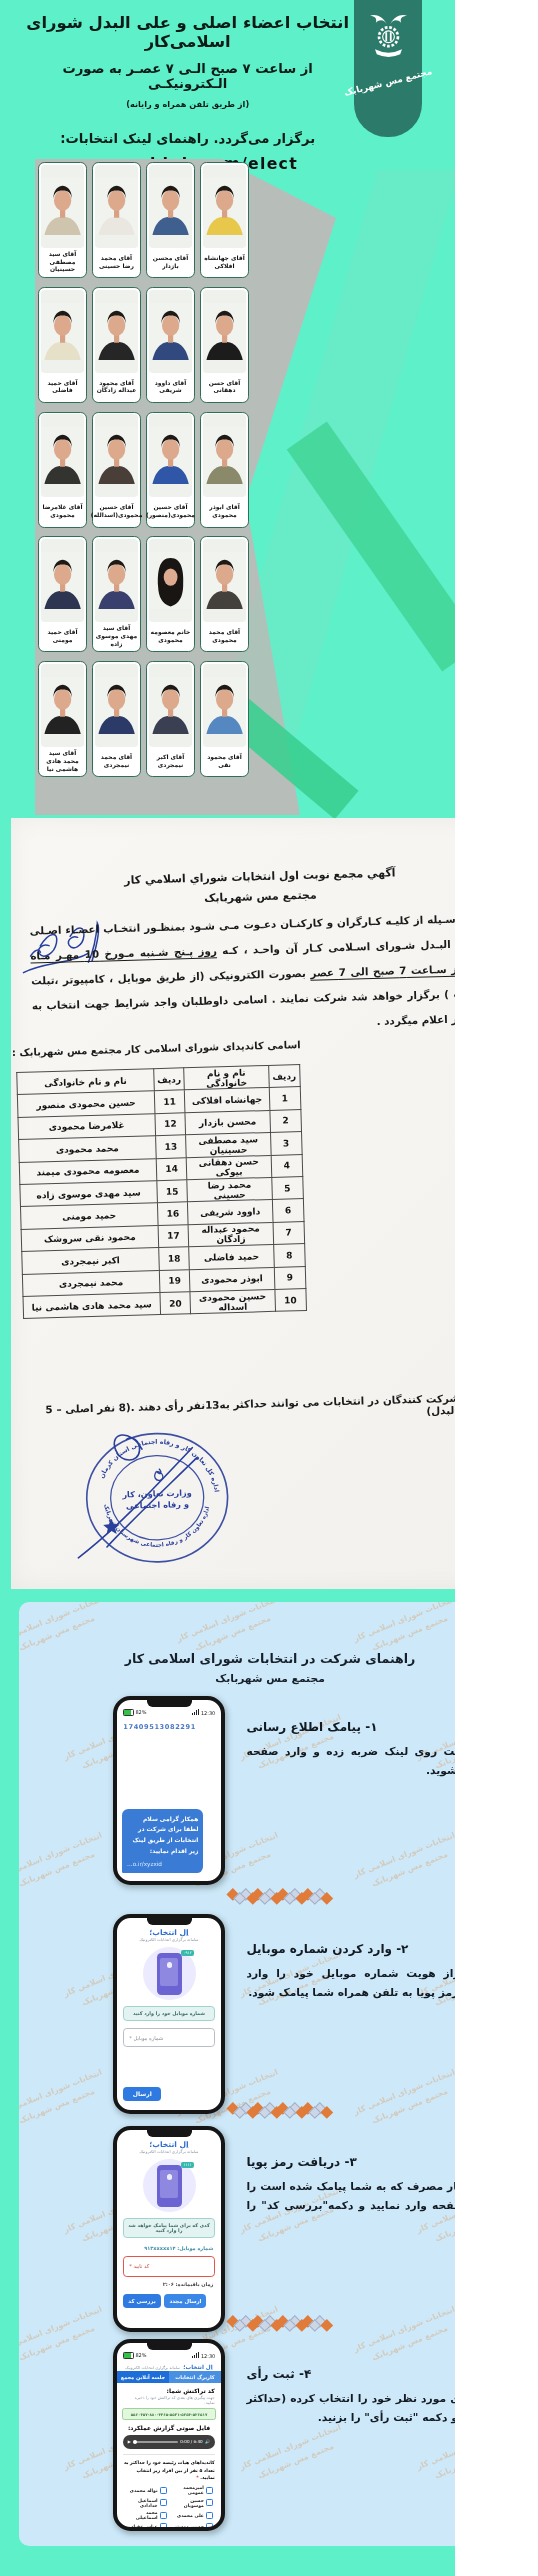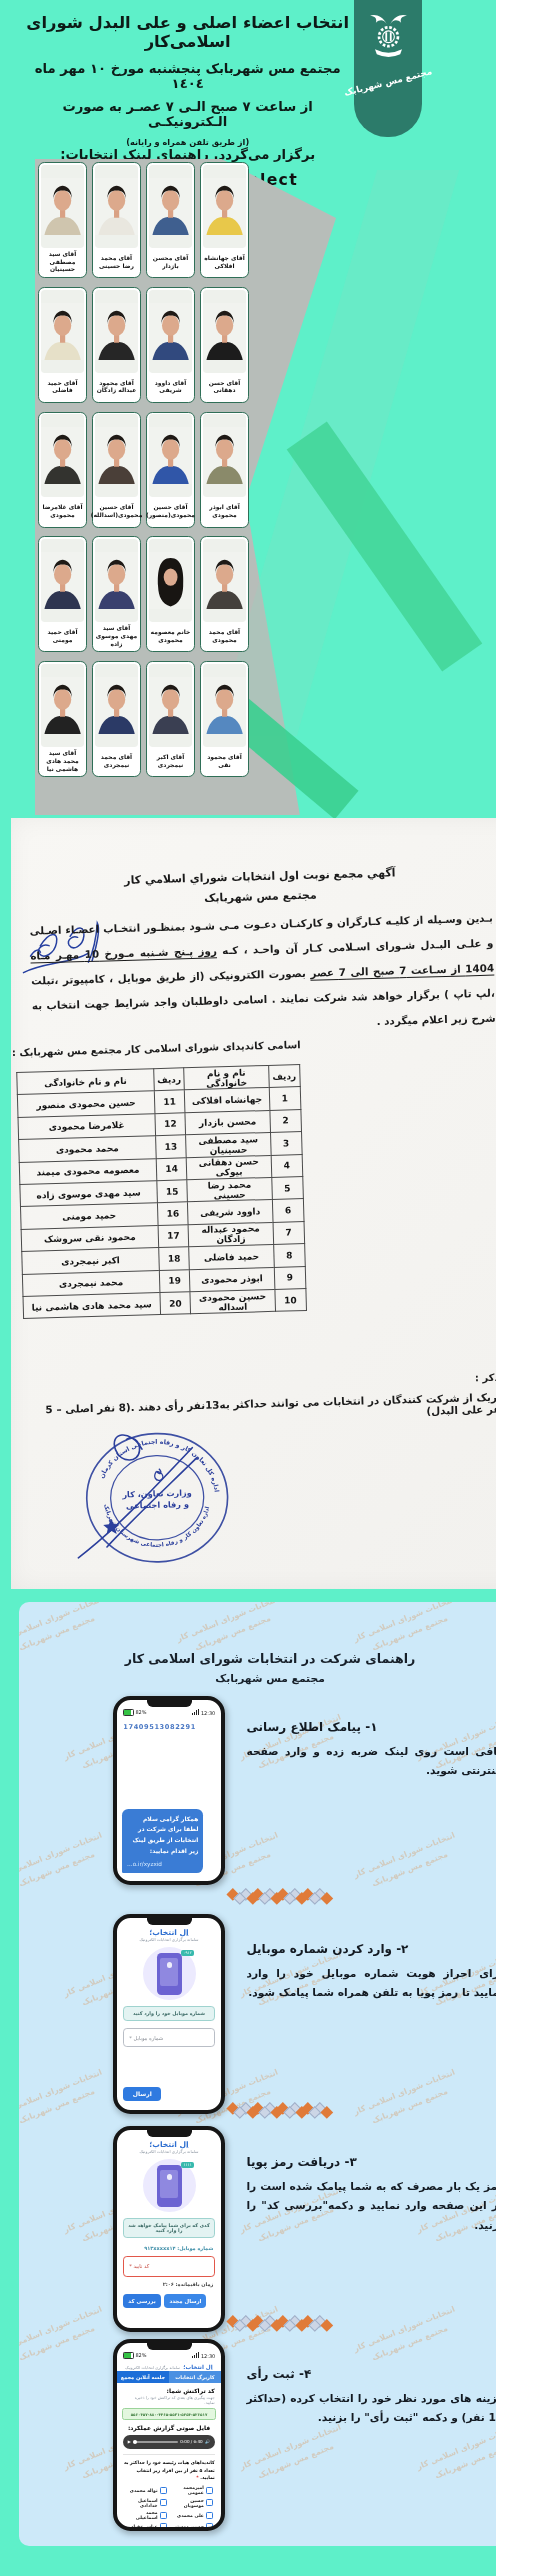--- a/index.html
+++ b/index.html
@@ -1,23 +1,23 @@
 <!DOCTYPE html>
 <html lang="fa" style="font-size:10px"><head>
 <meta charset="utf-8">
 <style>
   html,body{margin:0;padding:0;}
   body{font-family:"DejaVu Sans",sans-serif;}
-  #poster{position:relative;width:496px;height:2576px;background:#5ef0c9;overflow:hidden;}
+  #poster{position:relative;width:455px;height:2576px;background:#5ef0c9;overflow:hidden;}
   .abs{position:absolute;}
   
   .hdr{position:absolute;left:22.7px;top:12.6px;width:330px;text-align:center;direction:rtl;color:#0d1b17;}
   .h1{font-size:16.4px;font-weight:700;margin-bottom:10px;}
   .h2{font-size:13.2px;font-weight:700;margin-bottom:8.2px;}
-  .h4{font-size:8.2px;font-weight:700;margin-bottom:0;}
+  .h4{font-size:8.2px;font-weight:700;margin-bottom:22px;}
   .url{font-size:15.7px;font-weight:700;letter-spacing:1.3px;direction:ltr;color:#111;}
   .banner{position:absolute;left:354px;top:0;width:68px;height:137px;background:#2c7b6a;border-radius:0 0 33px 33px;display:flex;flex-direction:column;align-items:center;padding-top:8.8px;box-sizing:border-box;}
   .banner .callig{color:#fff;font-size:8.8px;font-weight:700;transform:rotate(-14deg);margin-top:6.3px;direction:rtl;white-space:nowrap;}
   
   .bg-gray{left:35px;top:159px;width:301px;height:656px;background:#b7bdb9;clip-path:polygon(0 0,62% 0,100% 9%,70% 52%,88% 100%,0 100%);}
   .deco{position:absolute;background:#42d596;}
   .deco1{left:249px;top:522px;width:271px;height:49px;transform:rotate(55deg);opacity:.85;}
   .deco2{left:208px;top:736px;width:157px;height:37px;transform:rotate(40deg);background:#3bcf90;opacity:.9;}
   .deco3{left:296px;top:170px;width:82px;height:566px;background:#8fd9c0;opacity:.22;transform:skewX(-16deg);}
   #grid-cards{position:absolute;left:38px;top:162px;width:217px;display:grid;grid-template-columns:repeat(4,49px);gap:8.8px 5px;}
@@ -94,21 +94,20 @@
   .chk{display:flex;align-items:center;gap:2.5px;font-size:4.5px;font-weight:700;direction:rtl;color:#222;}
   .chk i{width:5px;height:5px;border:0.9px solid #2f7ae0;border-radius:1.3px;flex:none;}
 </style>
 </head>
 <body>
 
 <div id="poster">
 
   <div class="hdr">
     <div class="h1">انتخاب اعضاء اصلی و علی البدل شورای اسلامی‌کار</div>
-    <div class="h2">مجتمع مس شهربابک پنجشنبه مورخ ۱۰ مهر ماه ۱٤٠٤</div>
     <div class="h2">از ساعت ۷ صبح الـی ۷ عصـر به صورت الـکترونیکـی</div>
     <div class="h4">(از طریق تلفن همراه و رایانه)</div>
     <div class="h2">برگزار می‌گردد. راهنمای لینک انتخابات:</div>
     <div class="url">apex.miduk.com/elect</div>
   </div>
 
   <div class="banner">
     <span>
       <svg width="45" height="60" viewBox="0 0 100 130">
         <g fill="none" stroke="#fff">

